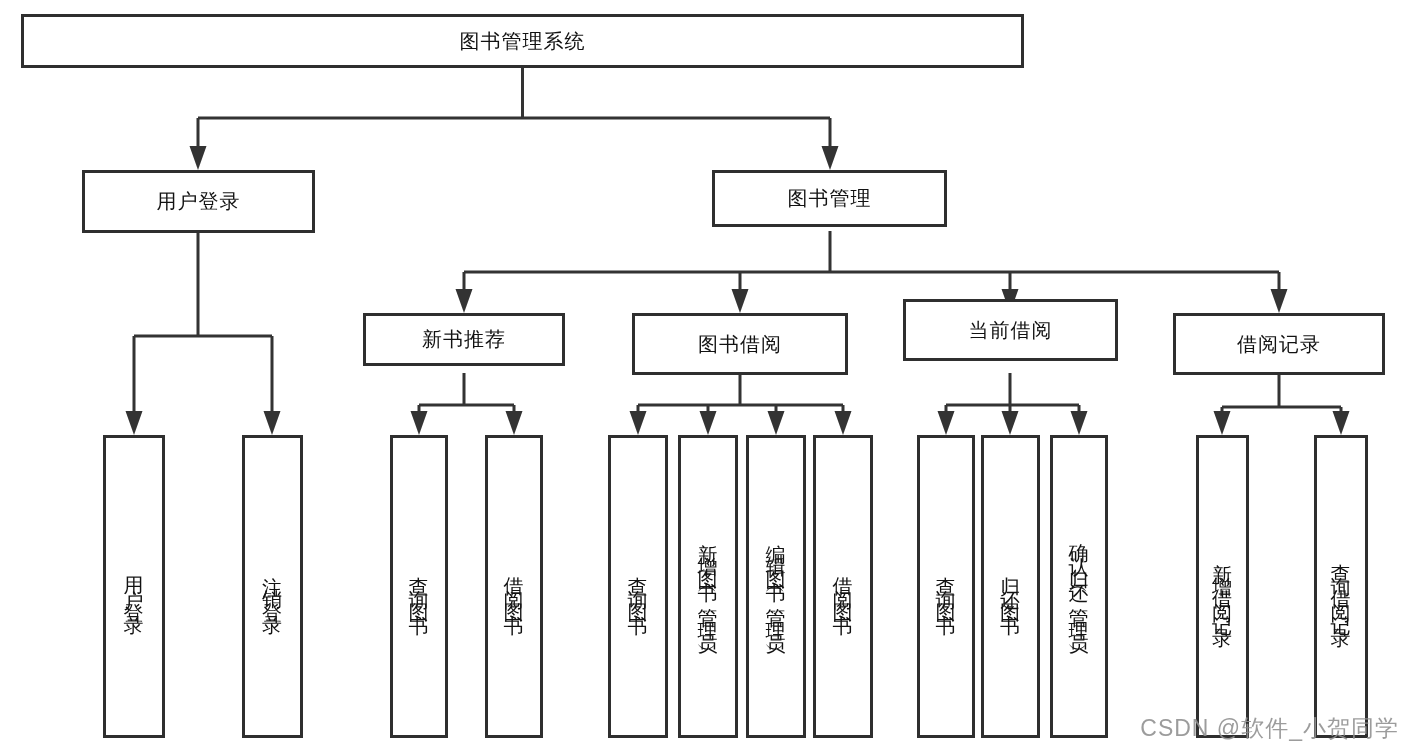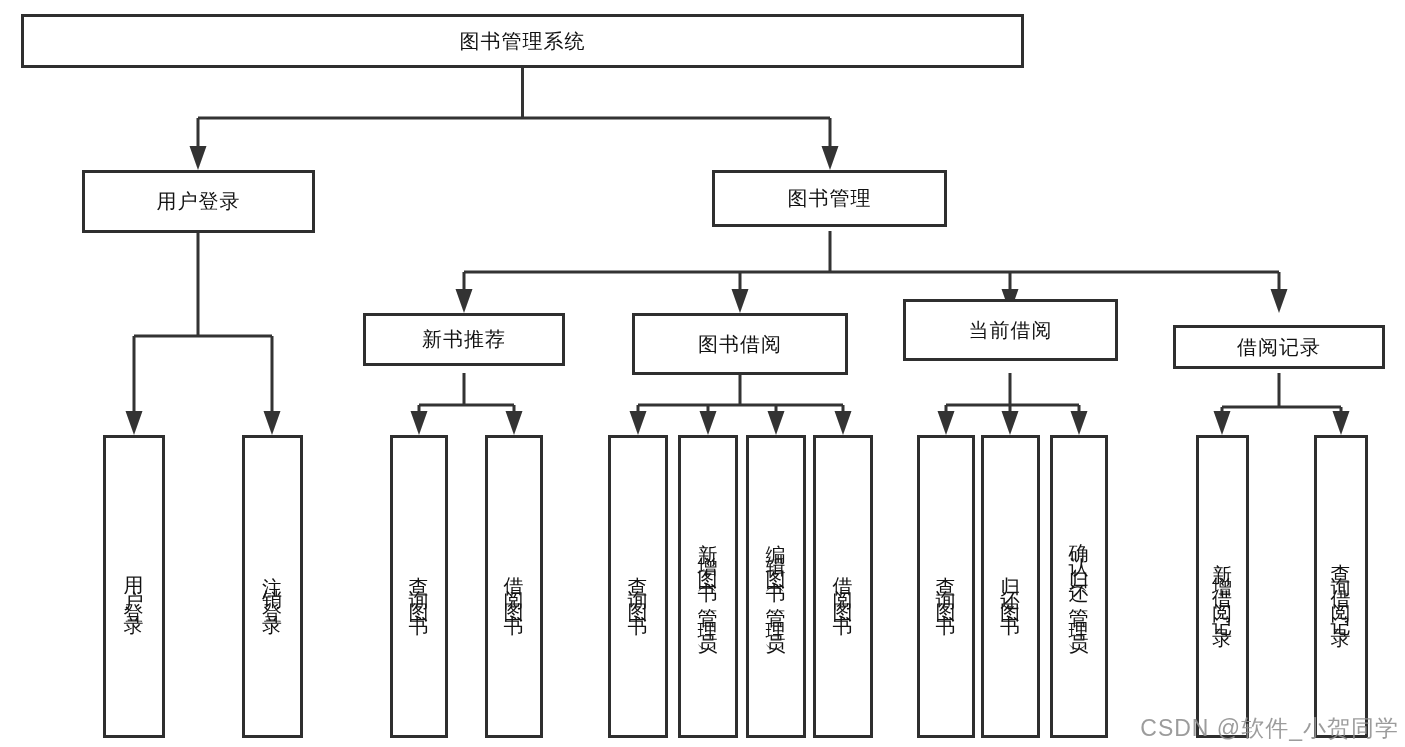--- a/index.html
+++ b/index.html
@@ -39,21 +39,21 @@
   }
   
   .n-root            { left: 21px;  top: 14px;  width: 1003px; height: 54px; }
   
   .n-user-login      { left: 82px;  top: 170px; width: 233px; height: 63px; }
   .n-book-management { left: 712px; top: 170px; width: 235px; height: 57px; }
   
   .n-new-book        { left: 363px;  top: 313px; width: 202px; height: 53px; }
   .n-book-borrow     { left: 632px;  top: 313px; width: 216px; height: 62px; }
   .n-current-borrow  { left: 903px;  top: 299px; width: 215px; height: 62px; }
-  .n-borrow-record   { left: 1173px; top: 313px; width: 212px; height: 44px; margin-top: 12px; }
+  .n-borrow-record   { left: 1173px; top: 313px; width: 212px; height: 62px; }
   
   .leaf { top: 435px; height: 303px; }
   .n-ul-login        { left: 103px;  width: 62px; }
   .n-ul-logout       { left: 242px;  width: 61px; }
   .n-nb-query        { left: 390px;  width: 58px; }
   .n-nb-borrow       { left: 485px;  width: 58px; }
   .n-bb-query        { left: 608px;  width: 60px; }
   .n-bb-add          { left: 678px;  width: 60px; }
   .n-bb-edit         { left: 746px;  width: 60px; }
   .n-bb-borrow       { left: 813px;  width: 60px; }

